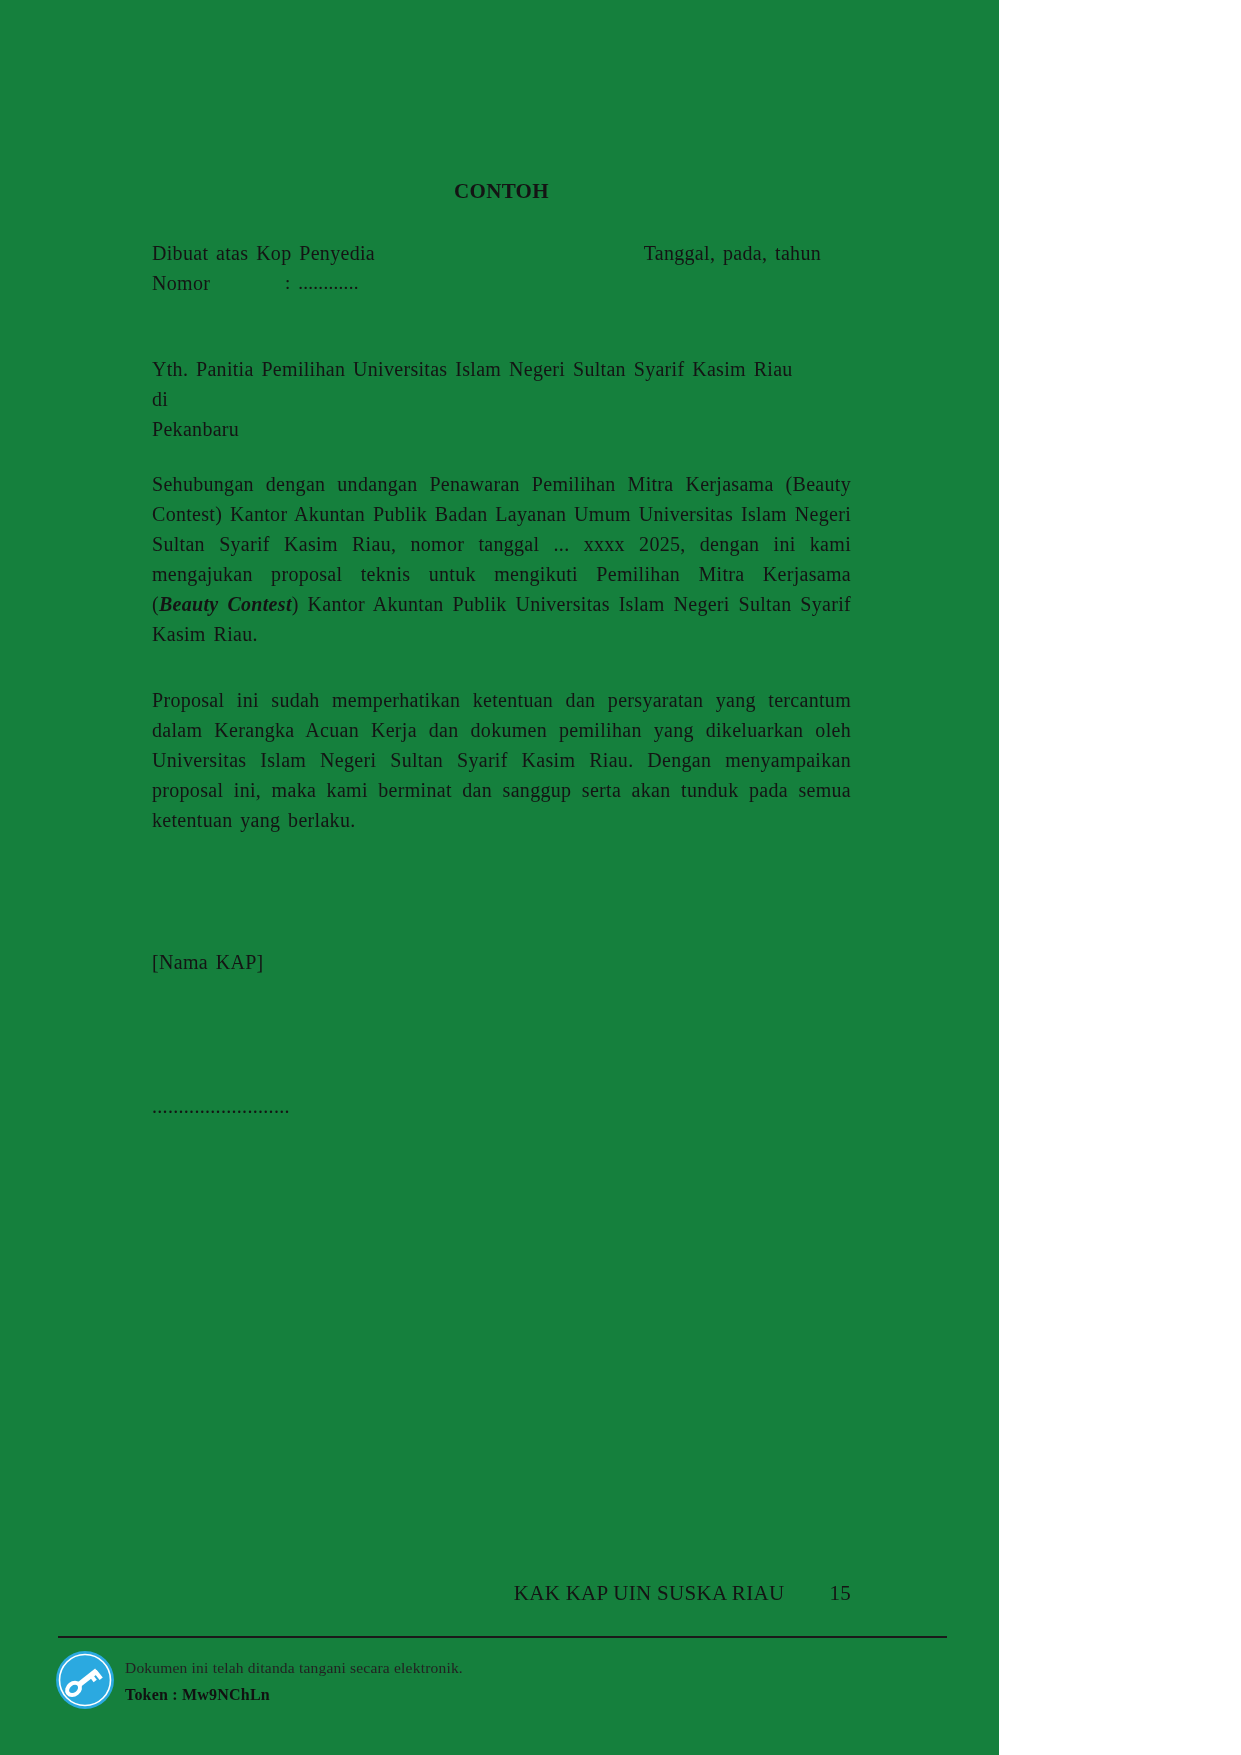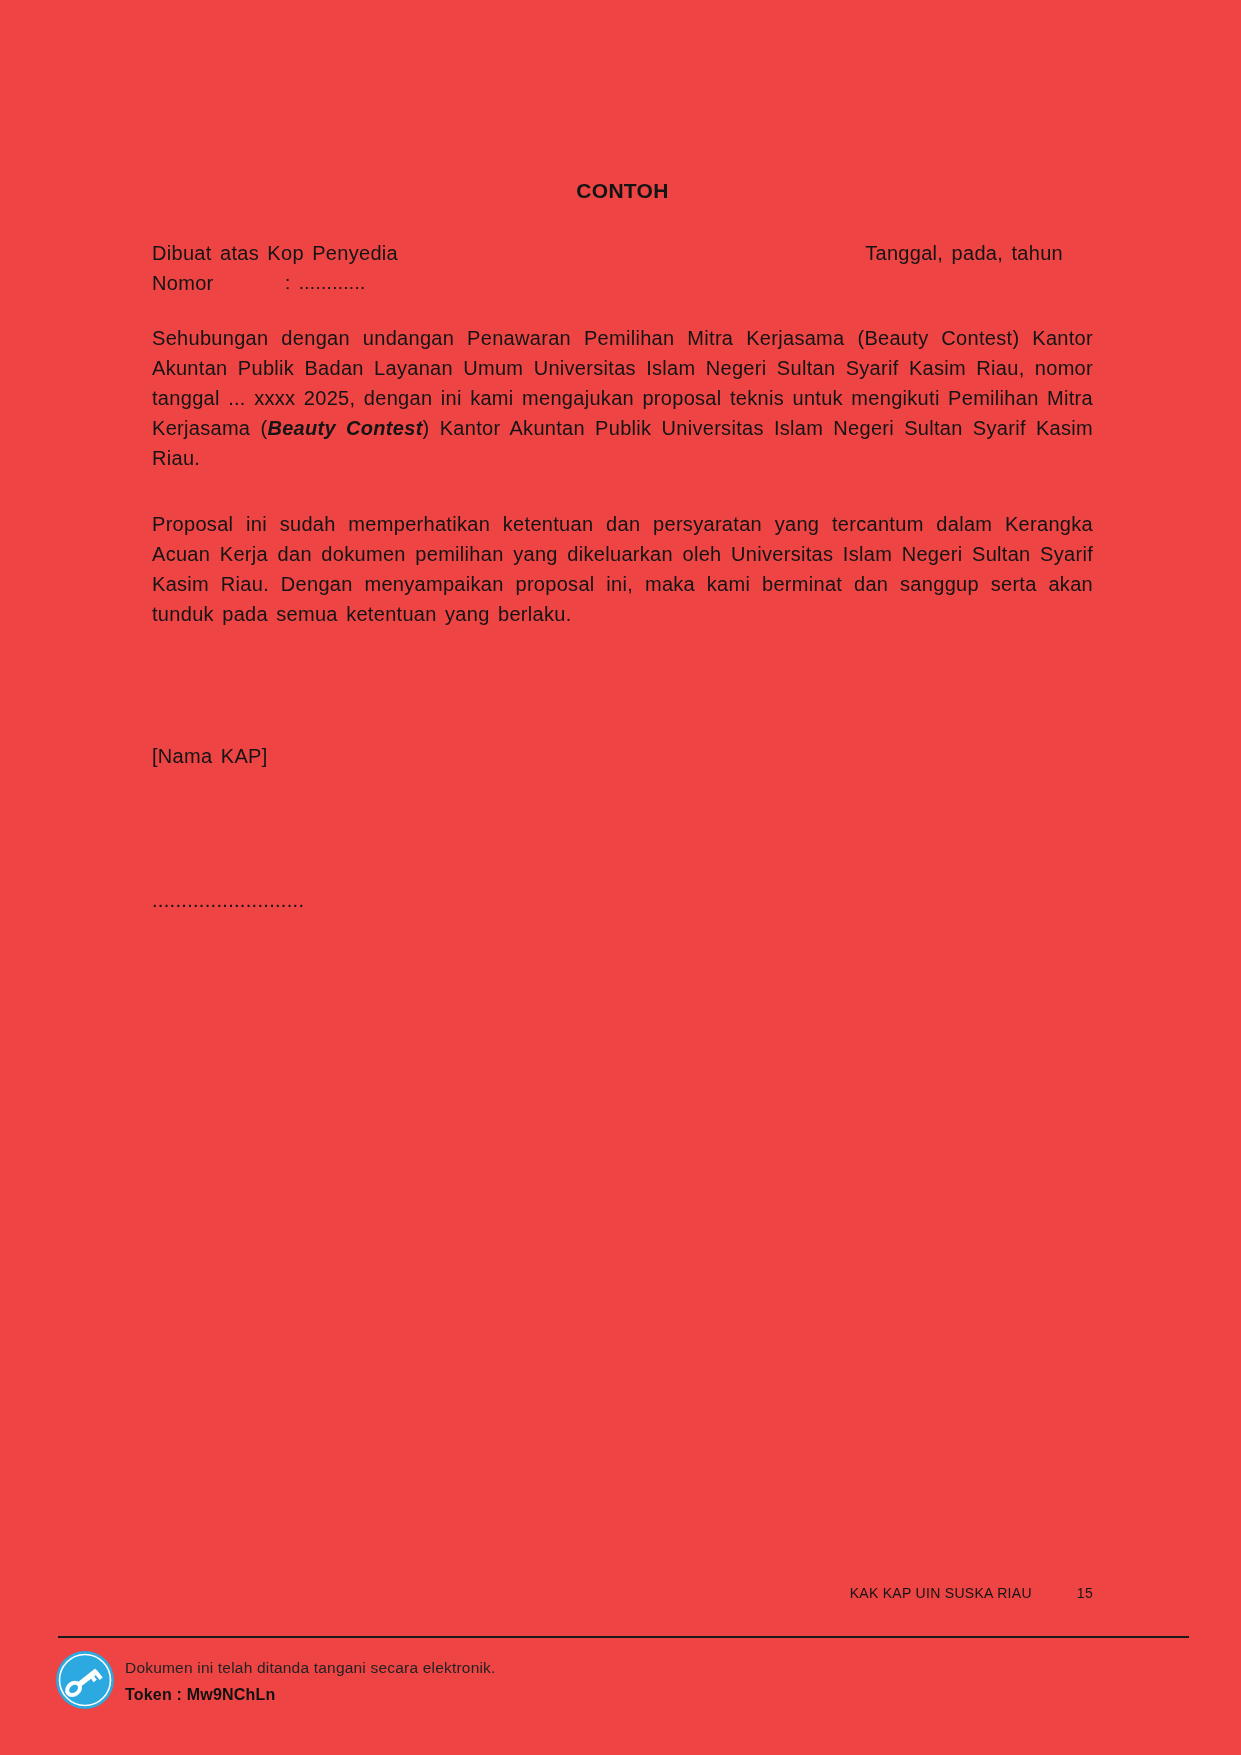--- a/index.html
+++ b/index.html
@@ -1,22 +1,22 @@
 <!DOCTYPE html>
 <html><head>
 <meta charset="utf-8">
 <style>
   html, body { margin: 0; padding: 0; }
   body { background: #ffffff; }
   .page {
     position: relative;
-    width: 1241px;
+    width: 999px;
     height: 1755px;
-    background: #ef4444;
-    font-family: Liberation Sans, sans-serif;
+    background: #15803d;
+    font-family: Liberation Serif, serif;
     color: #141414;
     overflow: hidden;
   }
   .content {
     position: absolute;
     left: 152px;
     right: 148px;
     top: 0;
     font-size: 20px;
     line-height: 30px;
@@ -44,21 +44,21 @@
   .para2 { margin-top: 36px; text-align: justify; }
   .em { font-style: italic; font-weight: bold; }
   .nama-kap { margin-top: 112px; }
   .sig-block { margin-top: 114px; }
   .footer-line {
     position: absolute;
     top: 1578px;
     right: 148px;
     display: flex;
     gap: 45px;
-    font-size: 14px;
+    font-size: 21px;
     line-height: 30px;
     letter-spacing: 0.3px;
   }
   .footer-rule {
     position: absolute;
     top: 1636px;
     left: 58px;
     right: 52px;
     height: 2px;
     background: #1a1a1a;
@@ -103,20 +103,25 @@
     <div class="header-row">
       <span class="header-left">Dibuat atas Kop Penyedia</span>
       <span class="header-right">Tanggal, pada, tahun</span>
     </div>
 
     <div class="field-row">
       <span class="field-label">Nomor</span>
       <span class="field-value">: ............</span>
     </div>
 
+    <div class="recipient">
+      <div>Yth. Panitia Pemilihan Universitas Islam Negeri Sultan Syarif Kasim Riau</div>
+      <div>di</div>
+      <div>Pekanbaru</div>
+    </div>
 
 
     <div class="para1"><span>Sehubungan dengan undangan Penawaran Pemilihan Mitra Kerjasama (Beauty Contest) Kantor Akuntan Publik Badan Layanan Umum Universitas Islam Negeri Sultan Syarif Kasim Riau, nomor  tanggal ... xxxx 2025, dengan ini kami mengajukan proposal teknis untuk mengikuti Pemilihan Mitra Kerjasama (</span><span class="em">Beauty Contest</span><span>) Kantor Akuntan Publik Universitas Islam Negeri Sultan Syarif Kasim Riau.</span></div>
     <div class="para2"><span>Proposal ini sudah memperhatikan ketentuan dan persyaratan yang tercantum dalam Kerangka Acuan Kerja dan dokumen pemilihan yang dikeluarkan oleh Universitas Islam Negeri Sultan Syarif Kasim Riau. Dengan menyampaikan proposal ini, maka kami berminat dan sanggup serta akan tunduk pada semua ketentuan yang berlaku.</span></div>
 
     <div class="nama-kap">[Nama KAP]</div>
 
     <div class="sig-block">
       <div>..........................</div>
     </div>

